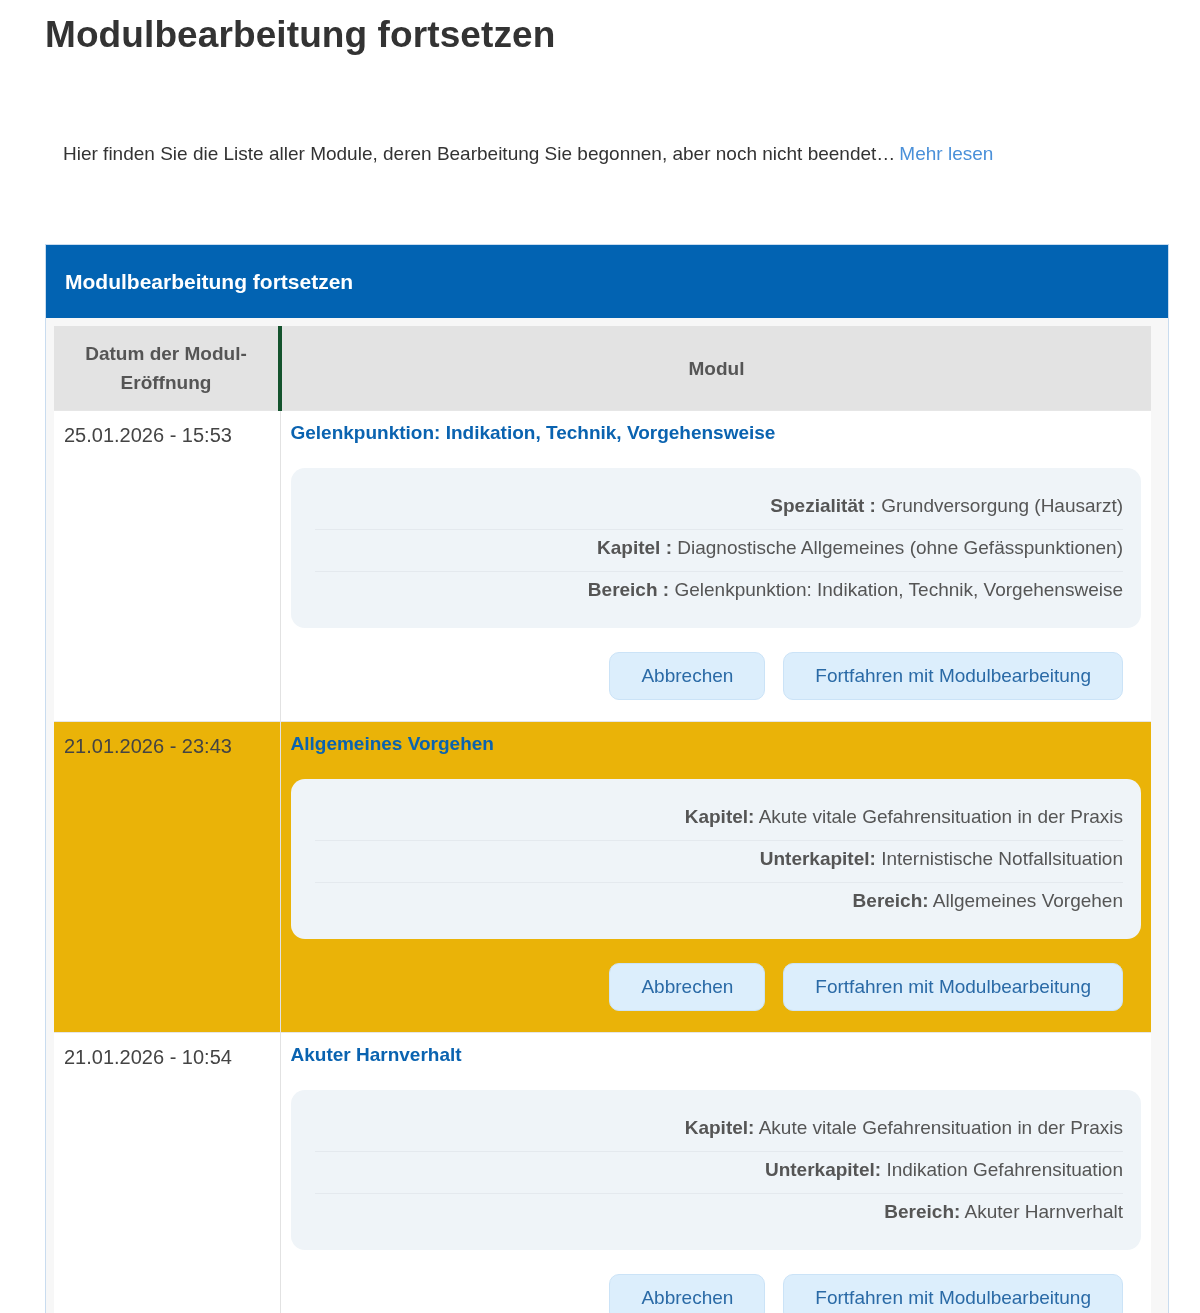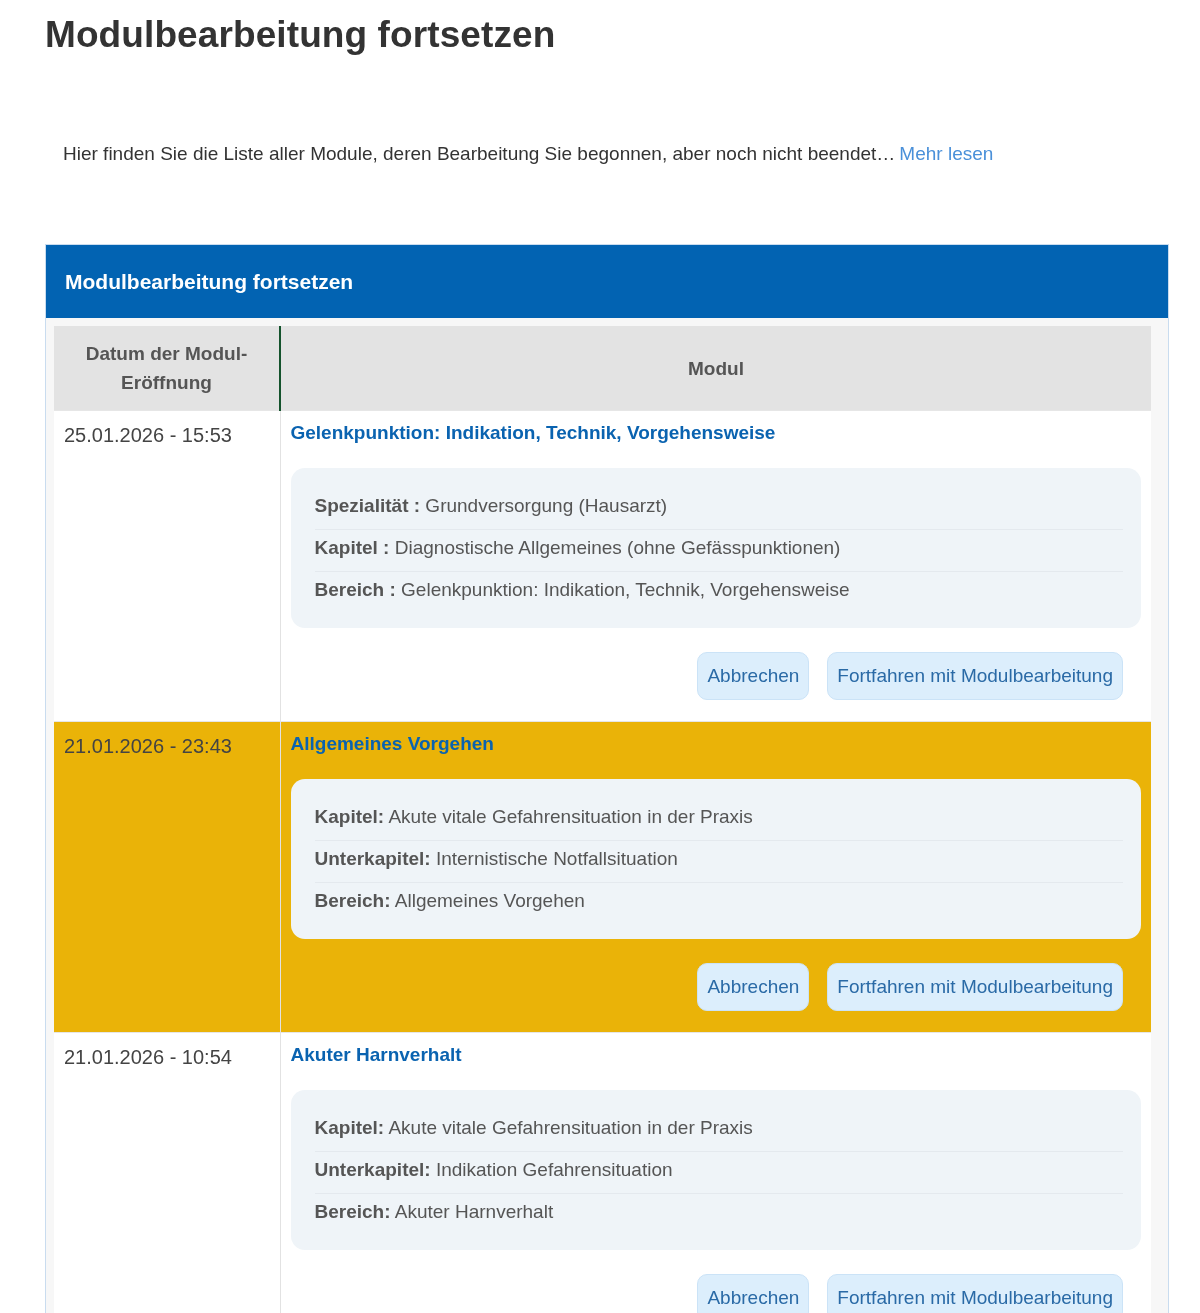--- a/index.html
+++ b/index.html
@@ -71,21 +71,21 @@
     }
     .table th {
       background: #e3e3e3;
       color: #555555;
       font-size: 19px;
       font-weight: bold;
       text-align: center;
       height: 84px;
       padding: 0 10px;
       line-height: 29px;
-      border-right: 2px solid #14532d;
+      border-right: 4px solid #14532d;
     }
     .table th:last-child { border-right: none; }
     .table td {
       vertical-align: top;
       border-top: 1px solid #e6e6e6;
       border-right: 1px solid #e2e2e2;
       padding: 0;
     }
     .table td:last-child { border-right: none; }
     .table tr.highlight td { background: #eab308; }
@@ -114,40 +114,41 @@
       border-radius: 14px;
       padding: 20px 18px 20px 24px;
     }
     .info-row {
       font-size: 19px;
       color: #555555;
       height: 42px;
       line-height: 36px;
       box-sizing: border-box;
       border-bottom: 1px solid #e4e9ee;
+      text-align: right;
     }
     .info-row:last-child { border-bottom: none; height: 36px; }
     .info-row .label { font-weight: bold; color: #555555; }
     .actions {
       display: flex;
       justify-content: flex-end;
       gap: 18px;
       margin-top: 24px;
       padding-right: 18px;
       padding-bottom: 0;
     }
     .btn {
       background: #dceefc;
       border: 1px solid #cbe3f7;
       border-radius: 10px;
       color: #2a6aa6;
       font-size: 19px;
       font-family: "Liberation Sans", "DejaVu Sans", sans-serif;
       height: 48px;
-      padding: 0 9px;
+      padding: 0 31px;
       cursor: pointer;
     }
   </style>
 </head>
 <body>
 
 <h1 class="page-title">Modulbearbeitung fortsetzen</h1>
 
 <p class="intro"><span>Hier finden Sie die Liste aller Module, deren Bearbeitung Sie begonnen, aber noch nicht beendet…</span><a href="#">Mehr lesen</a></p>
 

